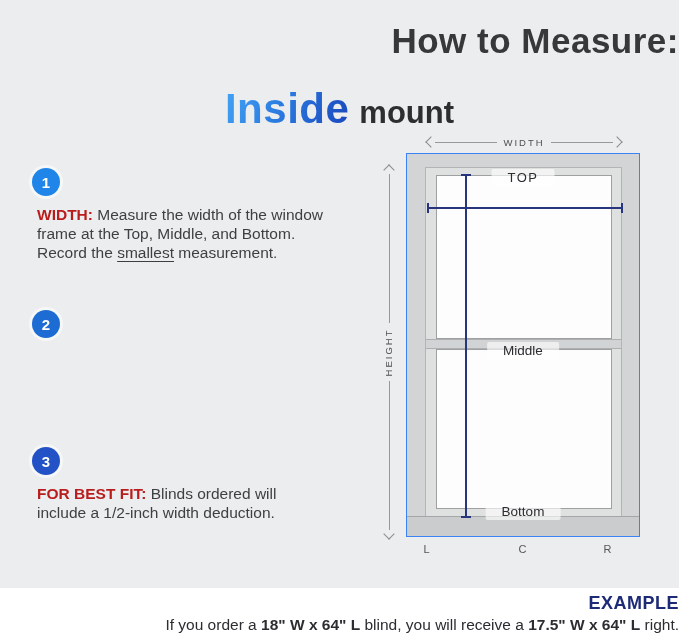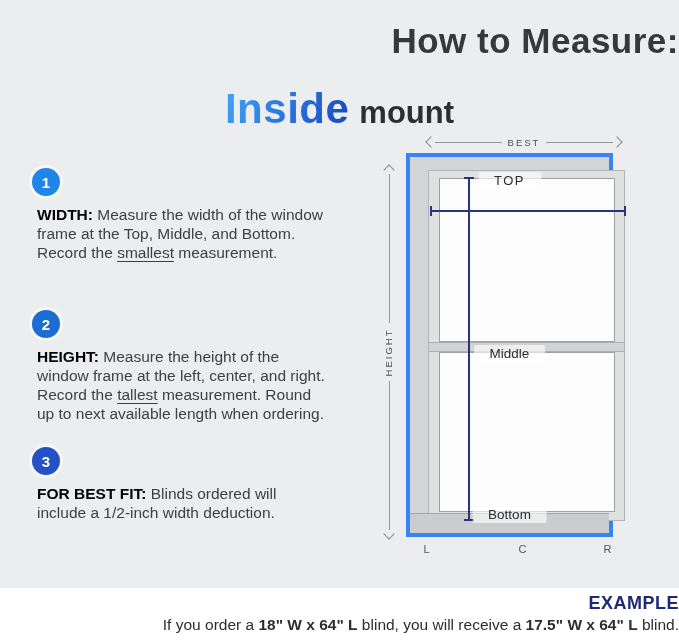--- a/index.html
+++ b/index.html
@@ -13,37 +13,37 @@
   .title-emph{font-size:42px;font-weight:700;letter-spacing:.5px;
     background:linear-gradient(115deg,#41A0F2 5%,#2B7BE0 45%,#1A49BE 95%);
     -webkit-background-clip:text;background-clip:text;color:transparent;}
   .title-suffix{font-size:31px;font-weight:600;color:#2D2E30;margin-top:32px;}
 
   
   .step{position:absolute;left:32px;width:300px;}
   .step-badge{width:28px;height:28px;border-radius:50%;color:#fff;font-size:15px;font-weight:700;
     display:flex;align-items:center;justify-content:center;box-shadow:0 0 0 3px rgba(255,255,255,.55);}
   .step-text{margin:9px 0 0 5px;width:288px;font-size:15.5px;line-height:19px;color:#3E3F42;}
-  .step-text b{font-weight:700;color:#000000;}
+  .step-text b{font-weight:700;color:#b91c1c;}
   .step-text u{text-underline-offset:3px;}
   .harrow{position:absolute;left:427px;top:134px;width:194px;height:16px;display:flex;align-items:center;}
   .varrow{position:absolute;left:381px;top:166px;width:16px;height:372px;display:flex;flex-direction:column;align-items:center;}
   .hline{flex:1;height:1px;background:#97989B;}
   .vline{flex:1;width:1px;background:#97989B;}
   .dim-label{font-size:9.5px;letter-spacing:2px;color:#4E4F53;padding:0 6px;font-weight:400;}
   .vlabel-box{height:58px;width:16px;display:flex;align-items:center;justify-content:center;}
   .vlabel-box span{transform:rotate(-90deg);white-space:nowrap;font-size:9.5px;letter-spacing:2px;color:#4E4F53;}
   .chev{width:7px;height:7px;border-left:1.5px solid #8A8B8E;border-top:1.5px solid #8A8B8E;flex:none;}
   .chev-left{transform:rotate(-45deg);}
   .chev-right{transform:rotate(135deg);}
   .chev-up{transform:rotate(45deg);}
   .chev-down{transform:rotate(225deg);}
 
-  .window{position:absolute;left:406px;top:153px;width:207px;height:384px;
-    background:#D3D4D5;border:4px solid #3b82f6;box-sizing:border-box;}
+  .window{position:absolute;left:406px;top:153px;width:234px;height:384px;
+    background:#D3D4D5;border:1px solid #3b82f6;box-sizing:border-box;}
   .win-frame{position:absolute;left:18px;top:13px;width:197px;height:351px;
     background:#DFE0E0;border:1px solid #B3B4B5;box-sizing:border-box;}
   .pane{position:absolute;left:10px;width:176px;background:#FDFDFE;border:1px solid #9FA0A2;box-sizing:border-box;}
   .pane-top{top:7px;height:164px;}
   .pane-bottom{top:181px;height:160px;}
   .mid-rail{position:absolute;left:0;top:171px;width:100%;height:10px;background:#D2D3D4;
     border-top:1px solid #AEAFB0;border-bottom:1px solid #AEAFB0;box-sizing:border-box;}
   .sill{position:absolute;left:0;bottom:0;width:100%;height:20px;background:#CBCCCD;border-top:1px solid #A5A6A7;box-sizing:border-box;}
 
   .win-label{position:absolute;left:50%;transform:translateX(-50%);z-index:6;
@@ -82,32 +82,31 @@
     </div>
   </div>
 
   <div id="steps">
       <div class="step" style="top: 168px;">
         <div class="step-badge" style="background: rgb(31, 133, 232);">1</div>
         <p class="step-text"><b>WIDTH:</b><span> Measure the width of the window frame at the Top, Middle, and Bottom. Record the </span><u>smallest</u><span> measurement.</span></p>
       </div>
       <div class="step" style="top: 310px;">
         <div class="step-badge" style="background: rgb(29, 108, 211);">2</div>
-        <p class="step-text"><b>HEIGHT:</b><span> Measure the height of the window frame at the left, center, and right. Record the </span><u>tallest</u><span> measurement. Round up to next available length when ordering.</span></p>
       </div>
       <div class="step" style="top: 447px;">
         <div class="step-badge" style="background: rgb(35, 82, 198);">3</div>
         <p class="step-text"><b>FOR BEST FIT:</b><span> Blinds ordered will include a 1/2-inch width deduction.</span></p>
       </div>
     </div>
 
   <div class="harrow">
     <span class="chev chev-left"></span>
     <span class="hline"></span>
-    <span class="dim-label">BEST</span>
+    <span class="dim-label">WIDTH</span>
     <span class="hline"></span>
     <span class="chev chev-right"></span>
   </div>
 
   <div class="varrow">
     <span class="chev chev-up"></span>
     <span class="vline"></span>
     <span class="vlabel-box">
       <span>HEIGHT</span>
     </span>
@@ -128,16 +127,16 @@
     <div class="win-label win-label-middle">Middle</div>
     <div class="win-label win-label-bottom">Bottom</div>
   </div>
 
   <span class="axis-label" style="left:427px">L</span>
   <span class="axis-label" style="left:523px">C</span>
   <span class="axis-label" style="left:608px">R</span>
 
   <div class="footer">
     <div class="footer-heading">EXAMPLE</div>
-    <div class="footer-line" id="example-line"><span>If you order a </span><b>18" W x 64" L</b><span> blind, you will receive a </span><b>17.5" W x 64" L</b><span> blind.</span></div>
+    <div class="footer-line" id="example-line"><span>If you order a </span><b>18" W x 64" L</b><span> blind, you will receive a </span><b>17.5" W x 64" L</b><span> right.</span></div>
   </div>
 
 </div>
 
 </body></html>

